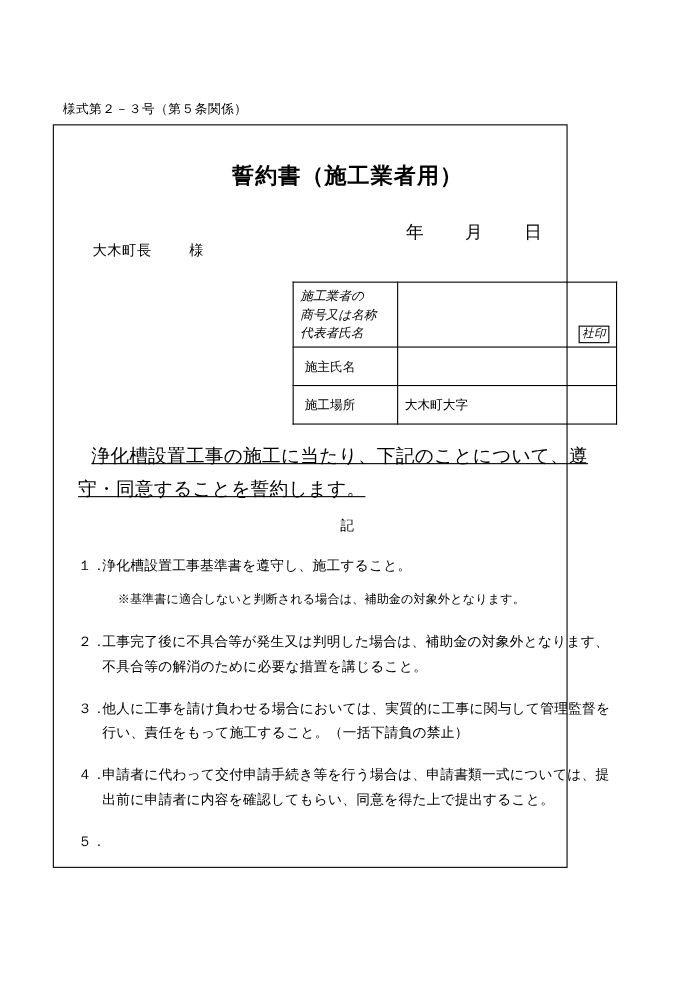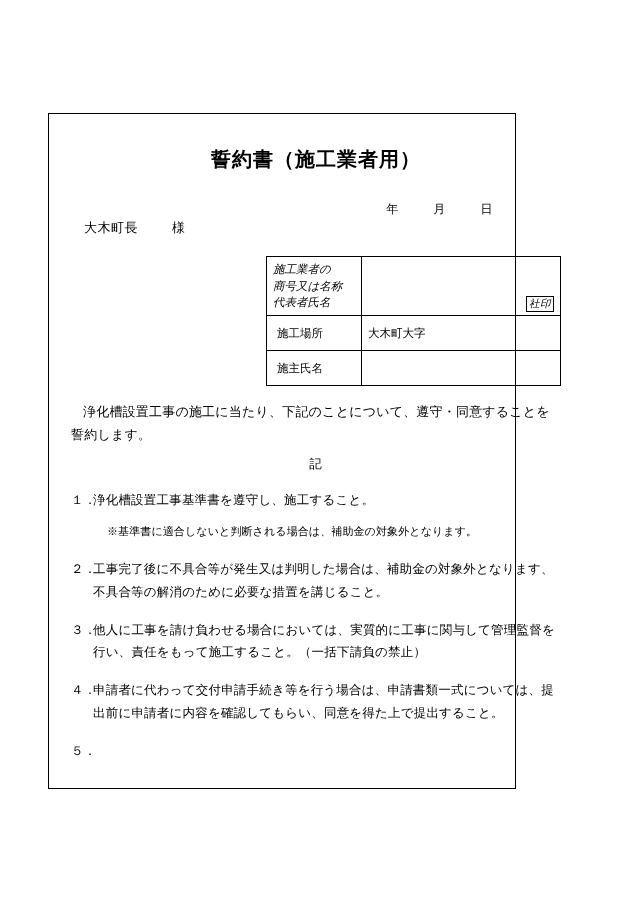--- a/index.html
+++ b/index.html
@@ -44,21 +44,21 @@
     width: 534px;
     text-align: center;
     font-size: 20px;
     font-weight: bold;
     letter-spacing: 1px;
   }
   .date-line {
     position: absolute;
     right: 22px;
     top: 87px;
-    font-size: 12px;
+    font-size: 16px;
     letter-spacing: 0.5px;
   }
   .date-line span {
     display: inline-block;
   }
   .date-gap { width: 26px; }
   .addressee {
     position: absolute;
     left: 35px;
     top: 105px;
@@ -109,24 +109,25 @@
     letter-spacing: 0.5px;
   }
   
   .body-area {
     position: absolute;
     left: 22px;
     top: 287px;
     width: 490px;
   }
   .lead {
-    font-size: 13px;
+    font-size: 17px;
     line-height: 1.75;
     text-indent: 12px;
     letter-spacing: 0.2px;
+    text-decoration: underline;
   }
   .ki {
     text-align: center;
     font-size: 12.5px;
     margin-top: 9px;
     letter-spacing: 1px;
   }
   .item {
     font-size: 12.5px;
     line-height: 1.78;
@@ -152,20 +153,21 @@
     margin-top: 12px;
     letter-spacing: 0.1px;
     font-family: Liberation Mono, monospace;
   }
 </style>
 </head>
 <body>
 
 <div class="page">
 
+  <div class="form-code">様式第２－３号（第５条関係）</div>
 
   <div class="frame">
 
     <div class="doc-title">誓約書（施工業者用）</div>
 
     <div class="date-line">
       <span>年</span>
       <span class="date-gap"></span>
       <span>月</span>
       <span class="date-gap"></span>
@@ -183,27 +185,27 @@
           <div>施工業者の</div>
           <div>商号又は名称</div>
           <div>代表者氏名</div>
         </td>
         <td class="value">
           <span></span>
           <span class="seal">社印</span>
         </td>
       </tr>
       <tr class="row-mid">
+        <td class="label label-center">施主氏名</td>
+        <td class="value"></td>
+      </tr>
+      <tr class="row-mid">
         <td class="label label-center">施工場所</td>
         <td class="value">大木町大字</td>
       </tr>
-      <tr class="row-mid">
-        <td class="label label-center">施主氏名</td>
-        <td class="value"></td>
-      </tr>
     </tbody>
       </table>
 
     <div class="body-area">
 
       <div class="lead">浄化槽設置工事の施工に当たり、下記のことについて、遵守・同意することを誓約します。</div>
 
       <div class="ki">記</div>
 
       <div class="item">

